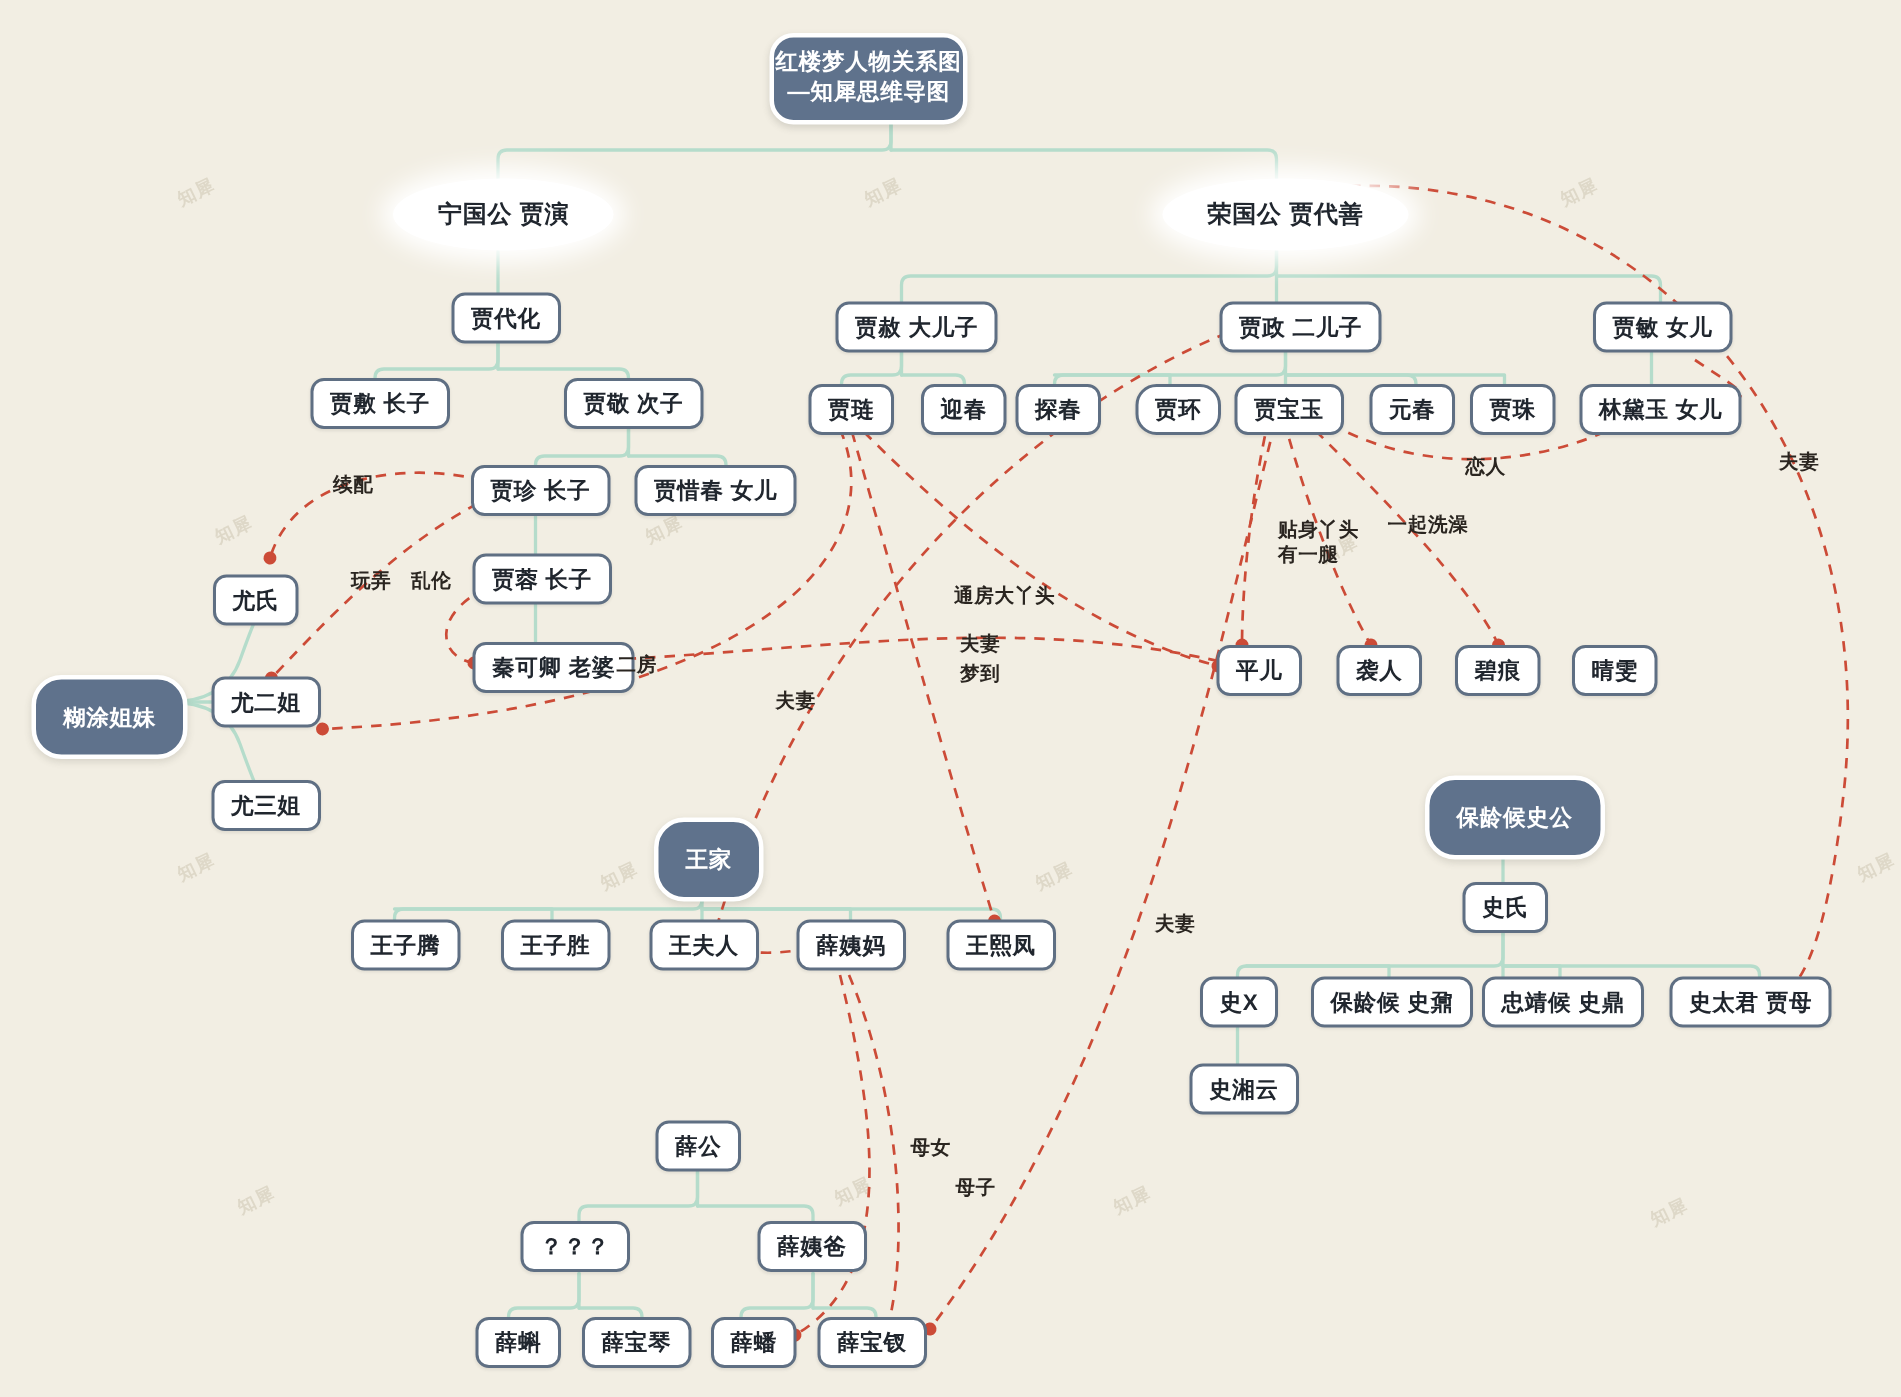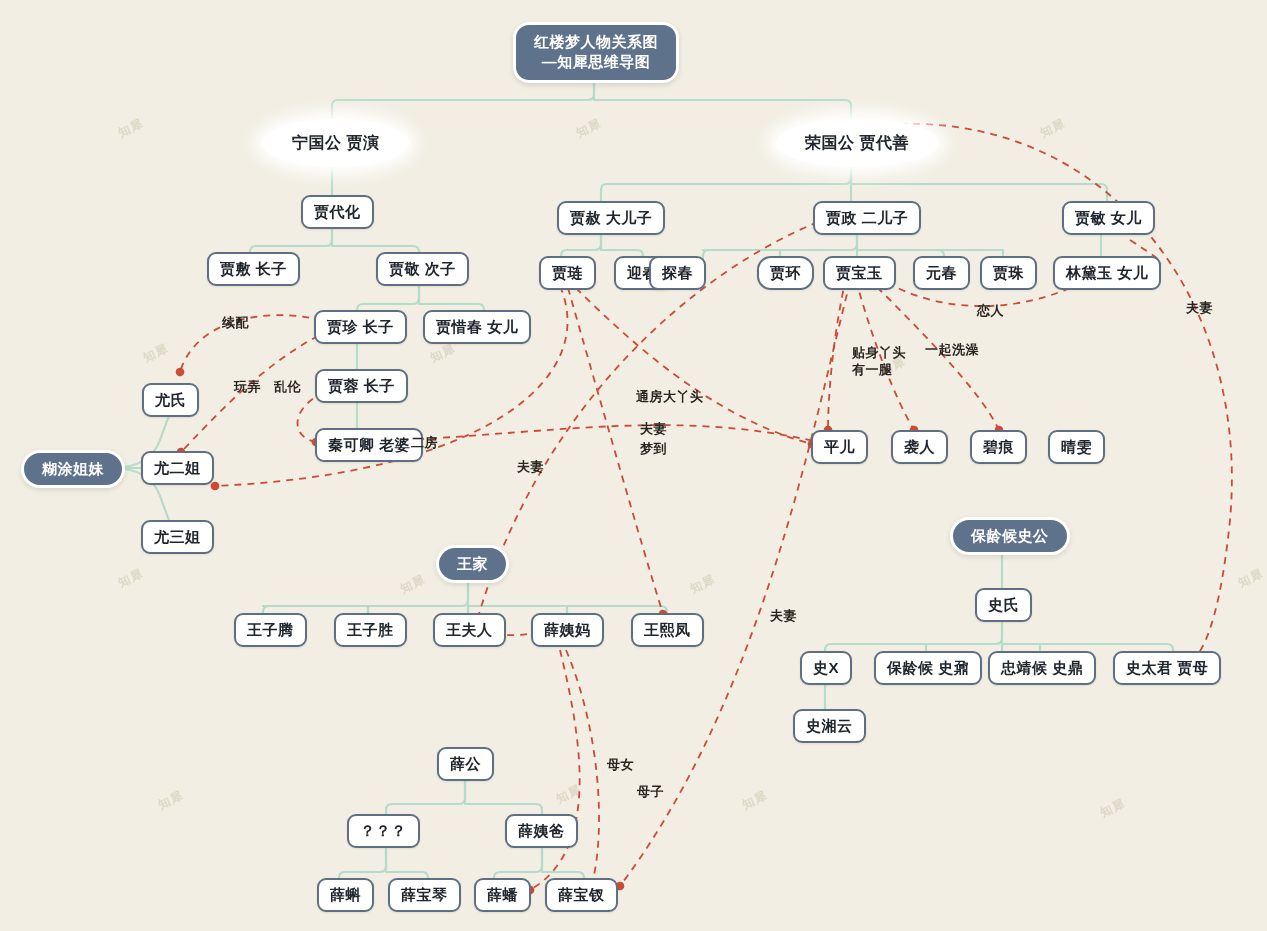--- a/index.html
+++ b/index.html
@@ -31,21 +31,21 @@
     padding:0 11px;
     font-size:15px;
     box-shadow:0 1px 2px rgba(90,90,80,.12);
   }
   
   .root{
     background:#5f728c;
     color:#ffffff;
     border-radius:16px;
     border:3px solid #ffffff;
-    padding:7px 18px;
+    padding:7px 1px;
     font-size:15px;
     line-height:1.35;
     text-align:right;
     flex-direction:column;
     box-shadow:0 2px 5px rgba(80,80,70,.18);
   }
   
   .ellipse{
     background:#ffffff;
     border-radius:50%/50%;
@@ -55,21 +55,21 @@
     font-size:16px;
     box-shadow:0 0 16px 8px #ffffff;
   }
   
   .pill{
     background:#5f728c;
     color:#ffffff;
     border-radius:20px;
     border:3px solid #ffffff;
     padding:0 18px;
-    height:38px;
+    height:56px;
     font-size:15px;
     box-shadow:0 2px 5px rgba(80,80,70,.16);
   }
   .rel-label{
     position:absolute;
     font-size:13px;
     font-weight:bold;
     color:#2a2520;
     white-space:nowrap;
     letter-spacing:.5px;
@@ -235,21 +235,21 @@
   <div class="node box" style="left:423px;top:310px;">贾惜春 女儿</div>
   <div class="node box" style="left:315px;top:369px;">贾蓉 长子</div>
   <div class="node box" style="left:315px;top:428px;">秦可卿 老婆</div>
 
   <div class="node box" style="left:557px;top:201px;">贾赦 大儿子</div>
   <div class="node box" style="left:813px;top:201px;">贾政 二儿子</div>
   <div class="node box" style="left:1062px;top:201px;">贾敏 女儿</div>
 
   <div class="node box" style="left:539px;top:256px;">贾琏</div>
   <div class="node box" style="left:614px;top:256px;text-align:right;">迎春</div>
-  <div class="node box" style="left:649px;top:256px;">探春</div>
+  <div class="node box" style="left:677px;top:256px;">探春</div>
   <div class="node box" style="left:757px;top:256px;border-radius:14px;">贾环</div>
   <div class="node box" style="left:823px;top:256px;">贾宝玉</div>
   <div class="node box" style="left:913px;top:256px;">元春</div>
   <div class="node box" style="left:980px;top:256px;">贾珠</div>
   <div class="node box" style="left:1053px;top:256px;">林黛玉 女儿</div>
 
   <div class="node pill" style="left:21px;top:450px;">糊涂姐妹</div>
   <div class="node box" style="left:142px;top:383px;">尤氏</div>
   <div class="node box" style="left:141px;top:451px;">尤二姐</div>
   <div class="node box" style="left:141px;top:520px;">尤三姐</div>

